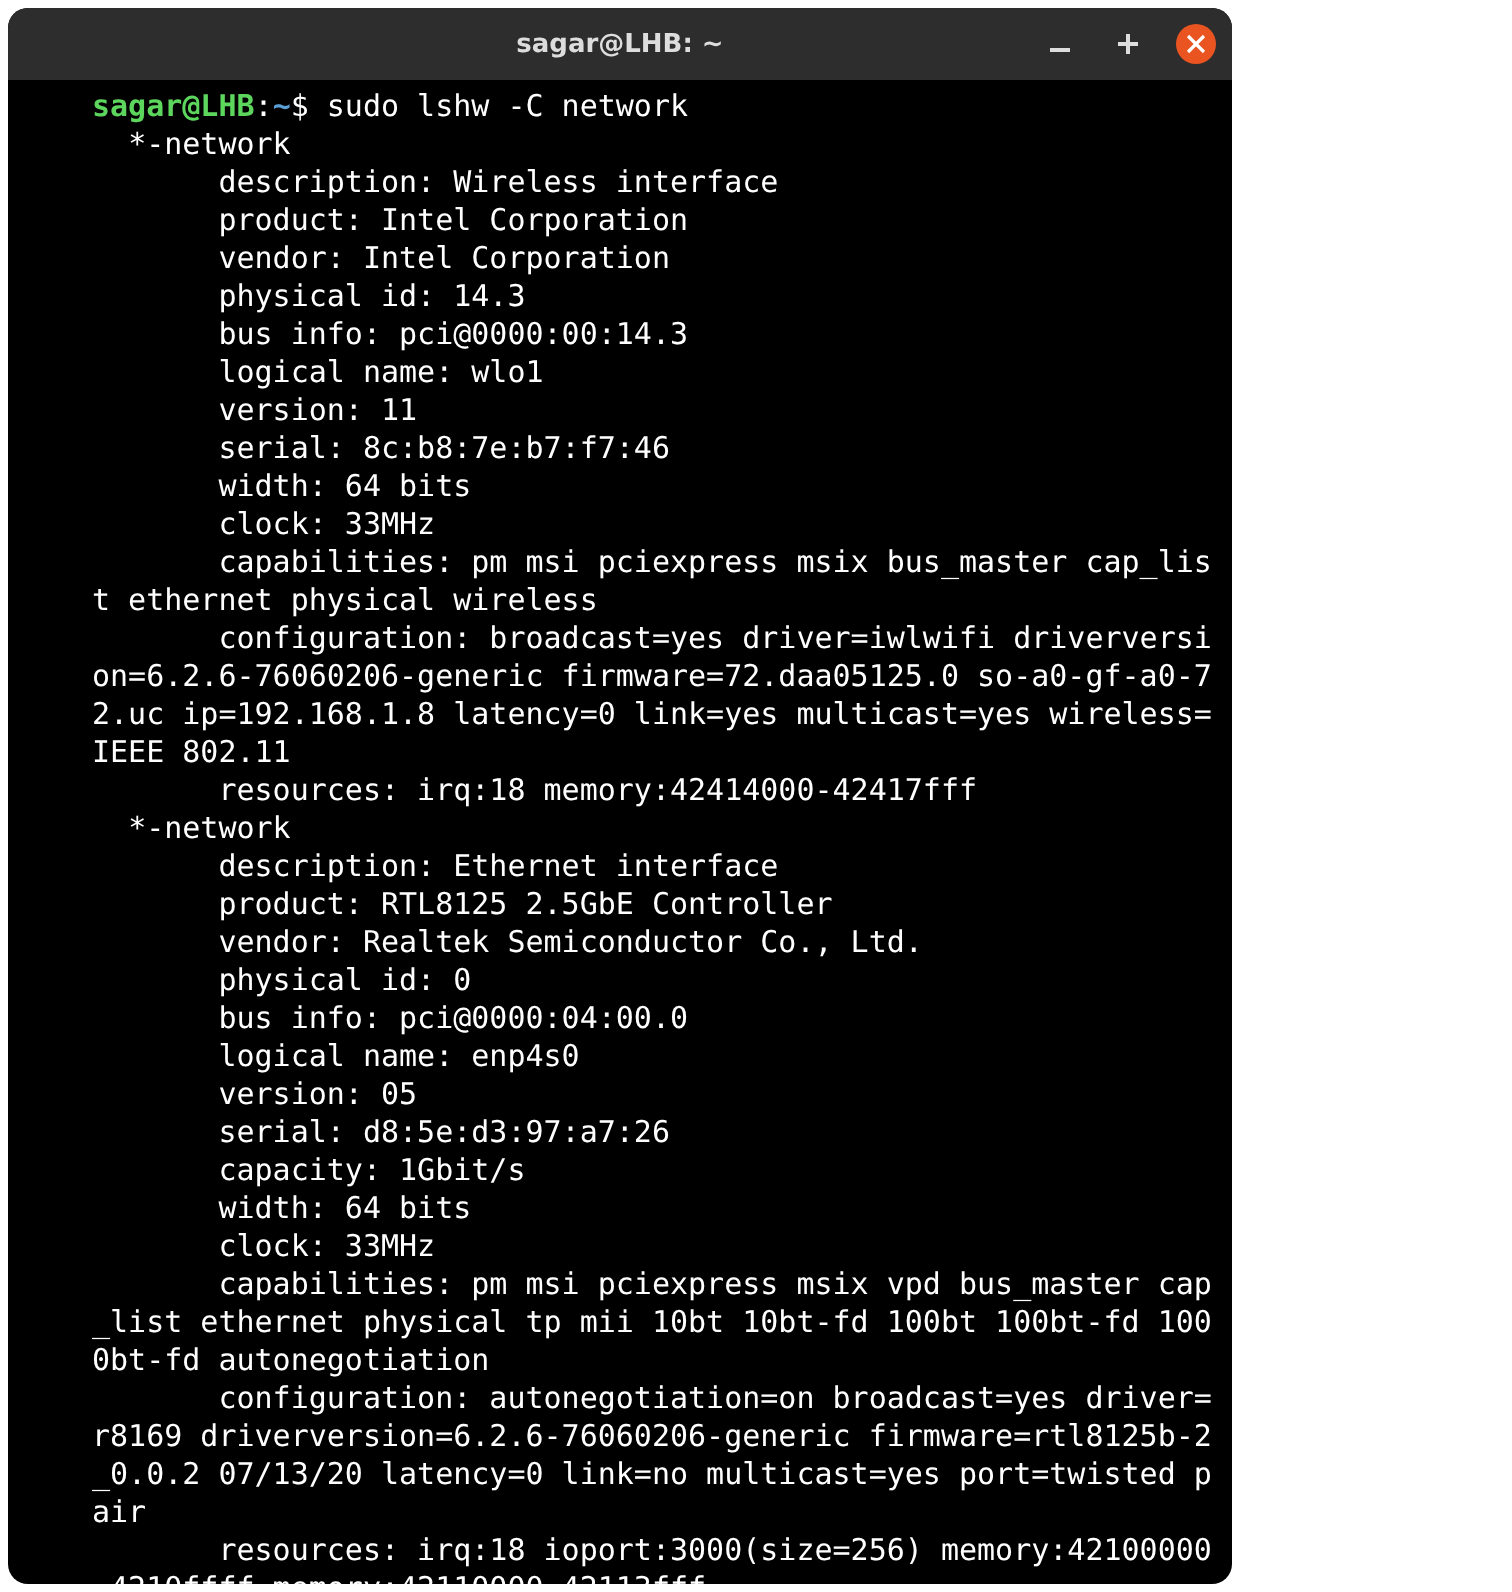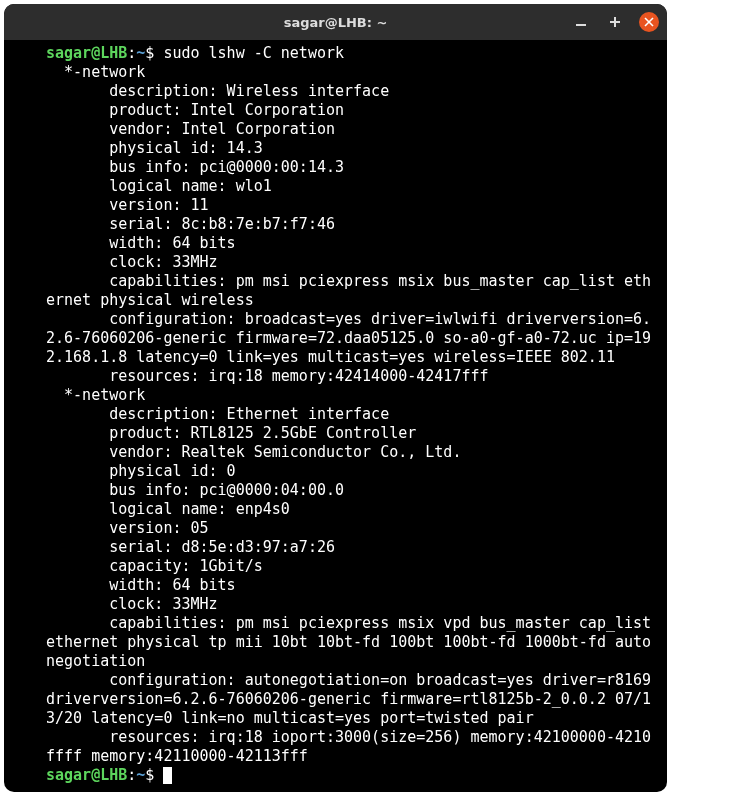--- a/index.html
+++ b/index.html
@@ -7,21 +7,21 @@
       padding: 0;
       box-sizing: border-box;
     }
     body {
       background: #ffffff;
       font-family: "DejaVu Sans Mono", "Liberation Mono", Consolas, monospace;
       width: 756px;
       height: 796px;
     }
     .terminal-window {
-      width: 663px;
+      width: 612px;
       height: 788px;
       margin: 4px;
       background: #000000;
       border-radius: 10px;
       overflow: hidden;
       display: flex;
       flex-direction: column;
     }
     .titlebar {
       background: #2d2d2d;

